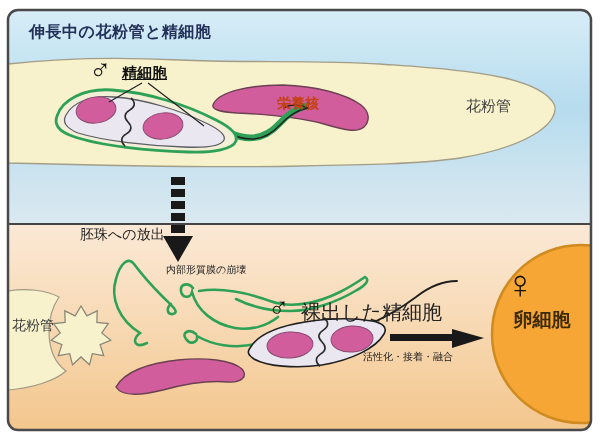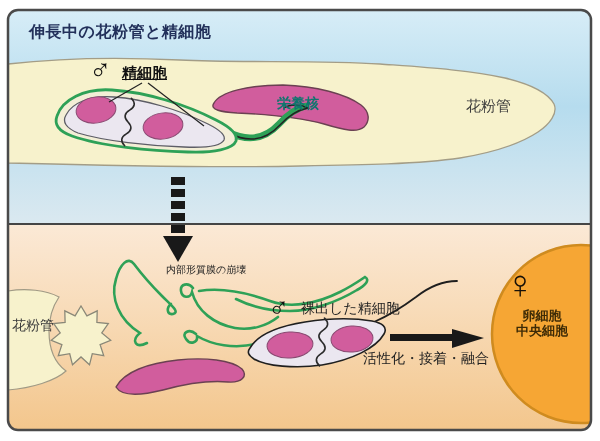--- a/index.html
+++ b/index.html
@@ -5,21 +5,21 @@
   html,body{margin:0;padding:0;background:#ffffff;}
   .stage{position:relative;width:600px;height:441px;background:#ffffff;
          font-family:"Liberation Sans","DejaVu Sans",sans-serif;overflow:hidden;}
   .stage svg{position:absolute;left:0;top:0;}
   .label{position:absolute;white-space:nowrap;color:#222222;line-height:1.1;}
   .title{font-size:16px;font-weight:bold;color:#22305a;letter-spacing:.5px;}
   .male{font-size:30px;font-weight:bold;color:#111111;line-height:1;}
   .female{font-size:40px;font-weight:600;color:#171007;line-height:1;}
   .bold{font-weight:bold;}
   .egg-text{position:absolute;text-align:center;color:#3e2b06;line-height:1.12;}
-  .egg-text .l1,.egg-text .l3{font-size:13px;font-weight:bold;}
+  .egg-text .l1,.egg-text .l3{font-size:19px;font-weight:bold;}
   .egg-text .l2{font-size:13px;}
   .membrane{stroke:#2ea157;stroke-width:2.6;fill:none;stroke-linecap:round;}
   .thinline{stroke:#222222;stroke-width:1.2;fill:none;}
   .squig{stroke:#2b2b2b;stroke-width:1.6;fill:none;stroke-linecap:round;}
 </style>
 </head>
 <body>
 
 <div class="stage">
 
@@ -113,34 +113,34 @@
     </g>
 
     <rect x="8" y="10" width="583" height="420" rx="10" ry="10" fill="none" stroke="#4a4a4a" stroke-width="2.5"></rect>
   </svg>
 
   <div class="label title" style="left:29px;top:23px;">伸長中の花粉管と精細胞</div>
 
   <div class="label male" style="left:89px;top:54px;">♂</div>
   <div class="label bold" style="left:122px;top:65px;font-size:15px;color:#111;text-decoration:underline;">精細胞</div>
 
-  <div class="label" style="left:277px;top:96px;font-size:14px;font-weight:600;color:#0f766e;">栄養核</div>
+  <div class="label" style="left:277px;top:96px;font-size:14px;font-weight:600;color:#c2410c;">栄養核</div>
 
   <div class="label" style="left:466px;top:98px;font-size:15px;color:#3b3b3b;">花粉管</div>
 
+  <div class="label" style="left:80px;top:227px;font-size:14px;">胚珠への放出</div>
 
   <div class="label" style="left:166px;top:264px;font-size:10px;">内部形質膜の崩壊</div>
 
   <div class="label" style="left:12px;top:318px;font-size:14px;color:#3b3b3b;">花粉管</div>
 
   <div class="label male" style="left:268px;top:293px;font-size:28px;">♂</div>
-  <div class="label" style="left:301px;top:301px;font-size:14px;">裸出した精細胞</div>
+  <div class="label" style="left:301px;top:301px;font-size:20px;">裸出した精細胞</div>
 
-  <div class="label" style="left:363px;top:351px;font-size:14px;">活性化・接着・融合</div>
+  <div class="label" style="left:363px;top:351px;font-size:10px;">活性化・接着・融合</div>
 
   <div class="label female" style="left:505px;top:264px;">♀</div>
 
   <div class="egg-text" style="left:494px;top:309px;width:96px;">
     <div class="l1">卵細胞</div>
-    <div class="l3">中央細胞</div>
   </div>
 
 </div>
 
 </body></html>

